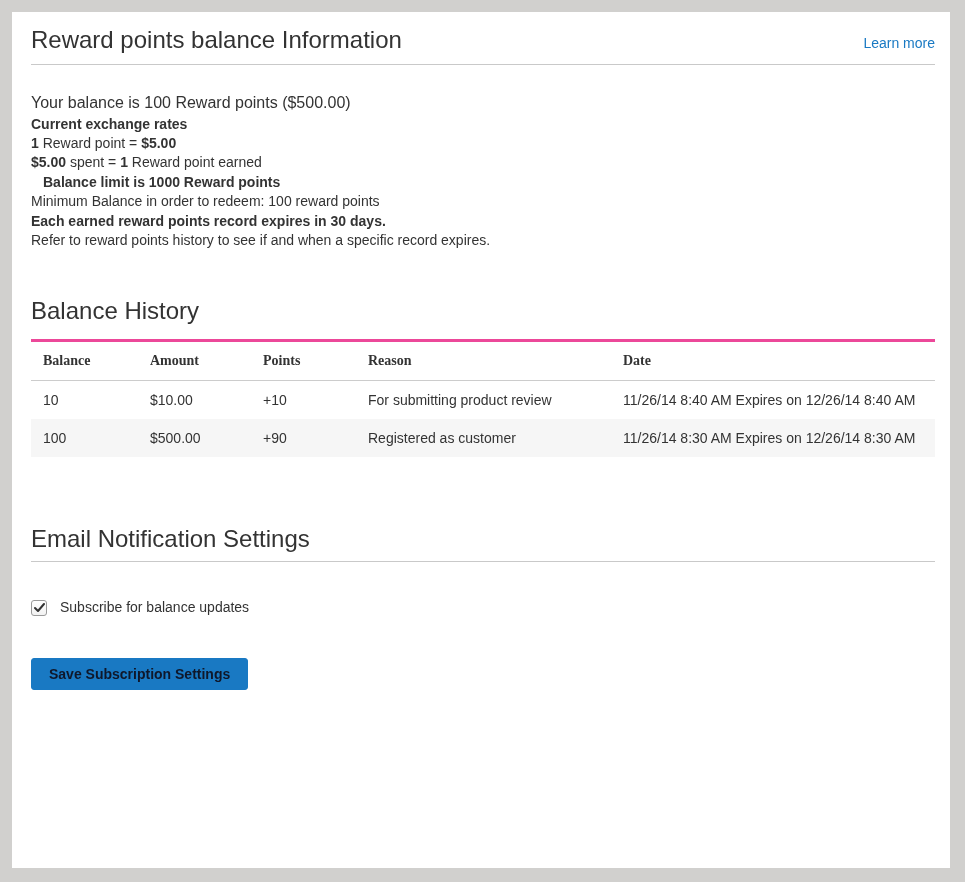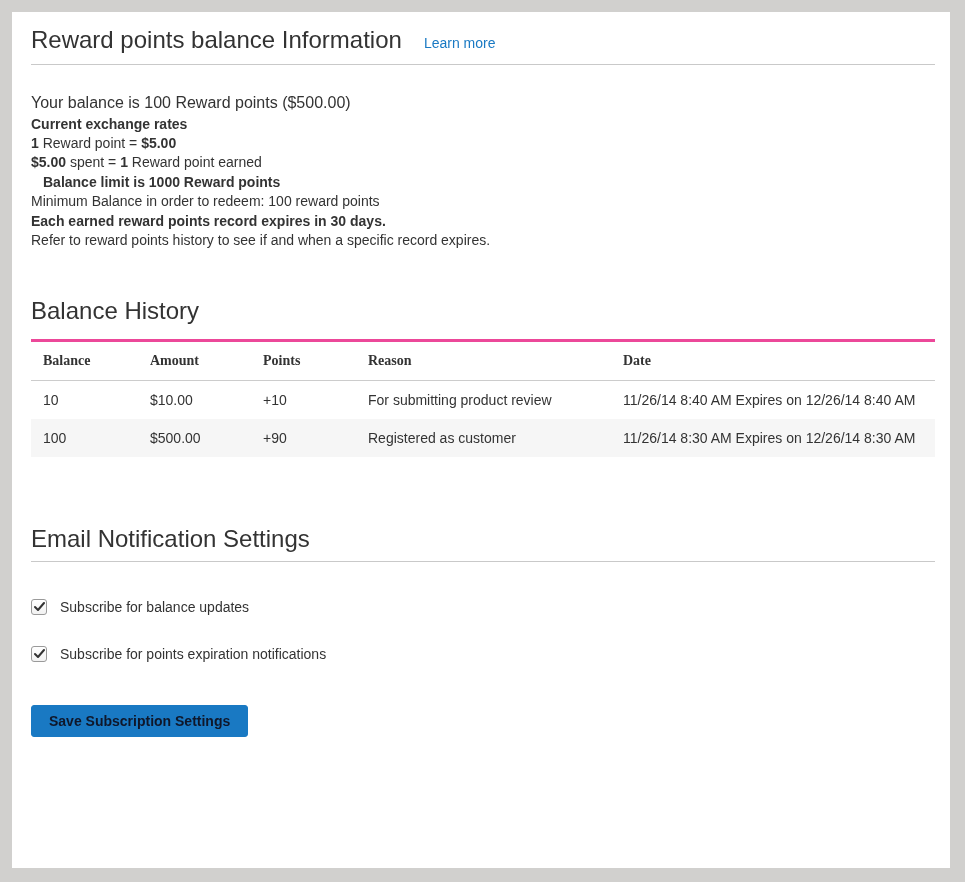--- a/index.html
+++ b/index.html
@@ -24,20 +24,21 @@
     padding: 13px 15px 0 19px;
     overflow: hidden;
   }
 
   
   .card-header {
     display: flex;
     align-items: baseline;
     border-bottom: 1px solid #c9c9c9;
     padding-bottom: 9px;
+    justify-content: space-between;
   }
   h1.page-title {
     margin: 0;
     font-size: 24px;
     line-height: 30px;
     font-weight: 300;
     color: #333333;
   }
   a.learn-more {
     margin-left: 22px;
@@ -96,20 +97,21 @@
     padding: 10px 8px 10px 0;
     line-height: 18px;
   }
   .history-table th:first-child,
   .history-table td:first-child { padding-left: 12px; }
   .history-table tbody tr.striped { background: #f6f6f6; }
 
   
   .option-row {
     display: flex;
+    align-items: center;
     font-size: 14px;
     line-height: 17px;
   }
   .option-row.first  { margin-top: 37px; }
   .option-row.second { margin-top: 30px; }
   .checkbox {
     width: 16px; height: 16px;
     box-sizing: border-box;
     border: 1px solid #9a9a9a;
     border-radius: 3px;
@@ -204,25 +206,17 @@
 
     <div class="option-row first">
       <span class="checkbox checked" role="checkbox" aria-checked="true">
         <svg class="check-icon" width="11" height="10" viewBox="0 0 11 10">
             <polyline points="1,5 4,8 10,1" fill="none" stroke="#333333" stroke-width="2" stroke-linecap="round" stroke-linejoin="round"></polyline>
           </svg>
       </span>
       <label class="option-label">Subscribe for balance updates</label>
     </div>
 
-    <div class="option-row second">
-      <span class="checkbox checked" role="checkbox" aria-checked="true">
-        <svg class="check-icon" width="11" height="10" viewBox="0 0 11 10">
-            <polyline points="1,5 4,8 10,1" fill="none" stroke="#333333" stroke-width="2" stroke-linecap="round" stroke-linejoin="round"></polyline>
-          </svg>
-      </span>
-      <label class="option-label">Subscribe for points expiration notifications</label>
-    </div>
 
     <button class="save-btn" type="button">Save Subscription Settings</button>
 
   </div>
 </div>
 
 </body></html>

